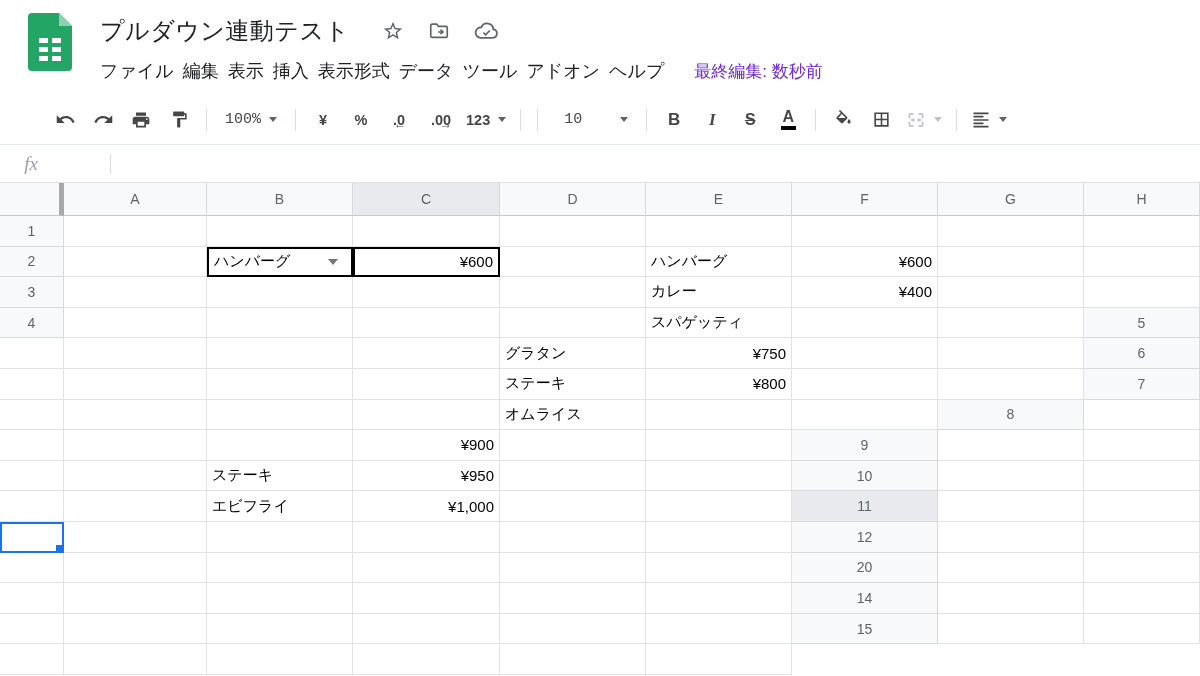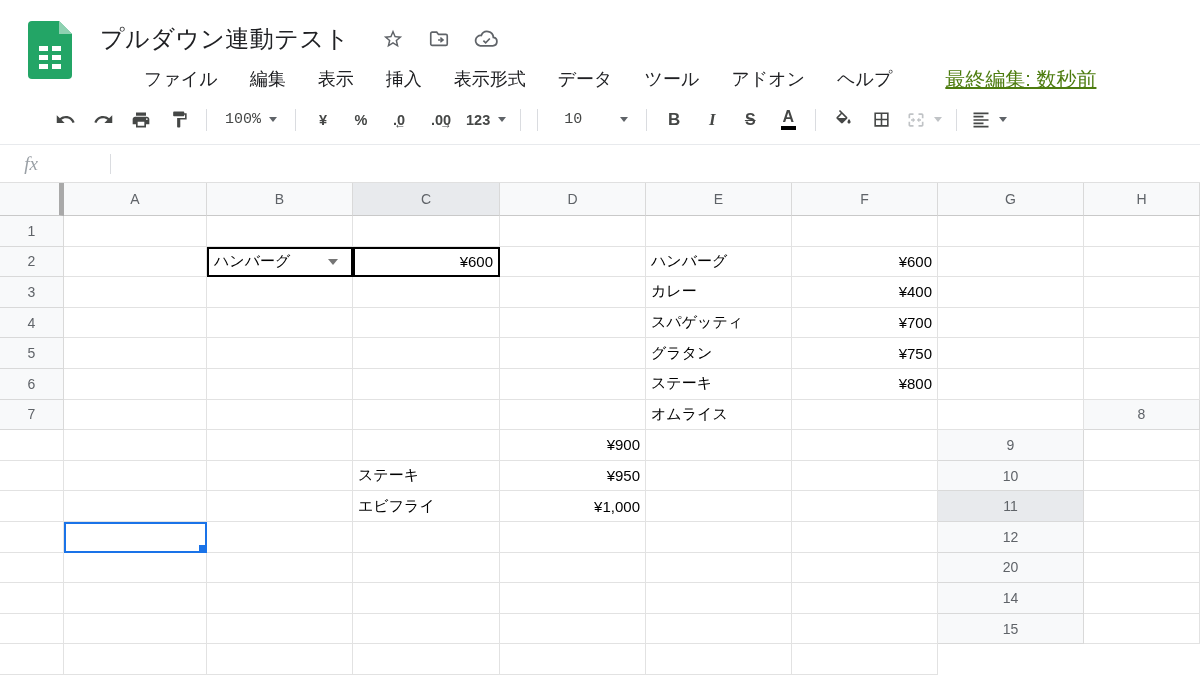--- a/index.html
+++ b/index.html
@@ -1,29 +1,29 @@
 <!DOCTYPE html>
 <html><head>
 <meta charset="utf-8">
 <style>
   * { margin:0; padding:0; box-sizing:border-box; }
   html,body { width:1200px; height:676px; overflow:hidden; background:#fff;
     font-family:"Liberation Sans","DejaVu Sans",sans-serif; }
   .app { position:relative; width:1200px; height:676px; background:#fff; }
 
   
-  .header { position:absolute; top:8px; left:0; width:1048px; height:95px; background:#fff; }
+  .header { position:absolute; top:0; left:0; width:1048px; height:95px; background:#fff; }
   .logo { position:absolute; left:28px; top:13px; width:44px; height:58px; }
   .title-row { position:absolute; left:100px; top:14px; height:34px; display:flex; align-items:center; }
   .doc-title { font-size:24px; color:#202124; letter-spacing:.5px; white-space:nowrap; }
   .title-icons { display:flex; align-items:center; gap:24px; margin-left:32px; }
   .title-icons svg { display:block; }
-  .menu-row { position:absolute; left:100px; top:56px; height:30px; display:flex; align-items:center; gap:32px;margin-left:44px; }
+  .menu-row { position:absolute; left:100px; top:56px; height:30px; display:flex; align-items:center; gap:9px; }
   .menu-item { font-size:18px; color:#202124; cursor:pointer; white-space:nowrap; }
-  .last-edit { font-size:20px; color:#4d7c0f; text-decoration:underline; margin-left:21px; white-space:nowrap; }
+  .last-edit { font-size:17px; color:#6d28d9; margin-left:21px; white-space:nowrap; }
 
   
   .toolbar { position:absolute; top:95px; left:0; width:1200px; height:50px; background:#fff;
     border-bottom:1px solid #e8eaed; display:flex; align-items:center; padding-left:46px; }
   .tb-btn { display:flex; align-items:center; justify-content:center; min-width:26px; height:30px;
     margin:0 6px; color:#454746; cursor:pointer; position:relative; }
   .tb-sep { width:1px; height:22px; background:#dadce0; margin:0 8px; }
   .tb-text { font-size:15px; color:#454746;font-family:Liberation Mono, monospace; }
   .caret { width:0; height:0; border-left:4.5px solid transparent; border-right:4.5px solid transparent;
     border-top:5px solid #5f6368; margin-left:8px; }
@@ -274,23 +274,20 @@
       <div class="cell"></div>
       <div class="cell"></div>
       <div class="row-hd">4</div>
       <div class="cell"></div>
       <div class="cell"></div>
       <div class="cell"></div>
       <div class="cell"></div>
       <div class="cell">
         <span>スパゲッティ</span>
       </div>
-      <div class="cell right">
-        <span>¥700</span>
-      </div>
       <div class="cell"></div>
       <div class="cell"></div>
       <div class="row-hd">5</div>
       <div class="cell"></div>
       <div class="cell"></div>
       <div class="cell"></div>
       <div class="cell"></div>
       <div class="cell">
         <span>グラタン</span>
       </div>

